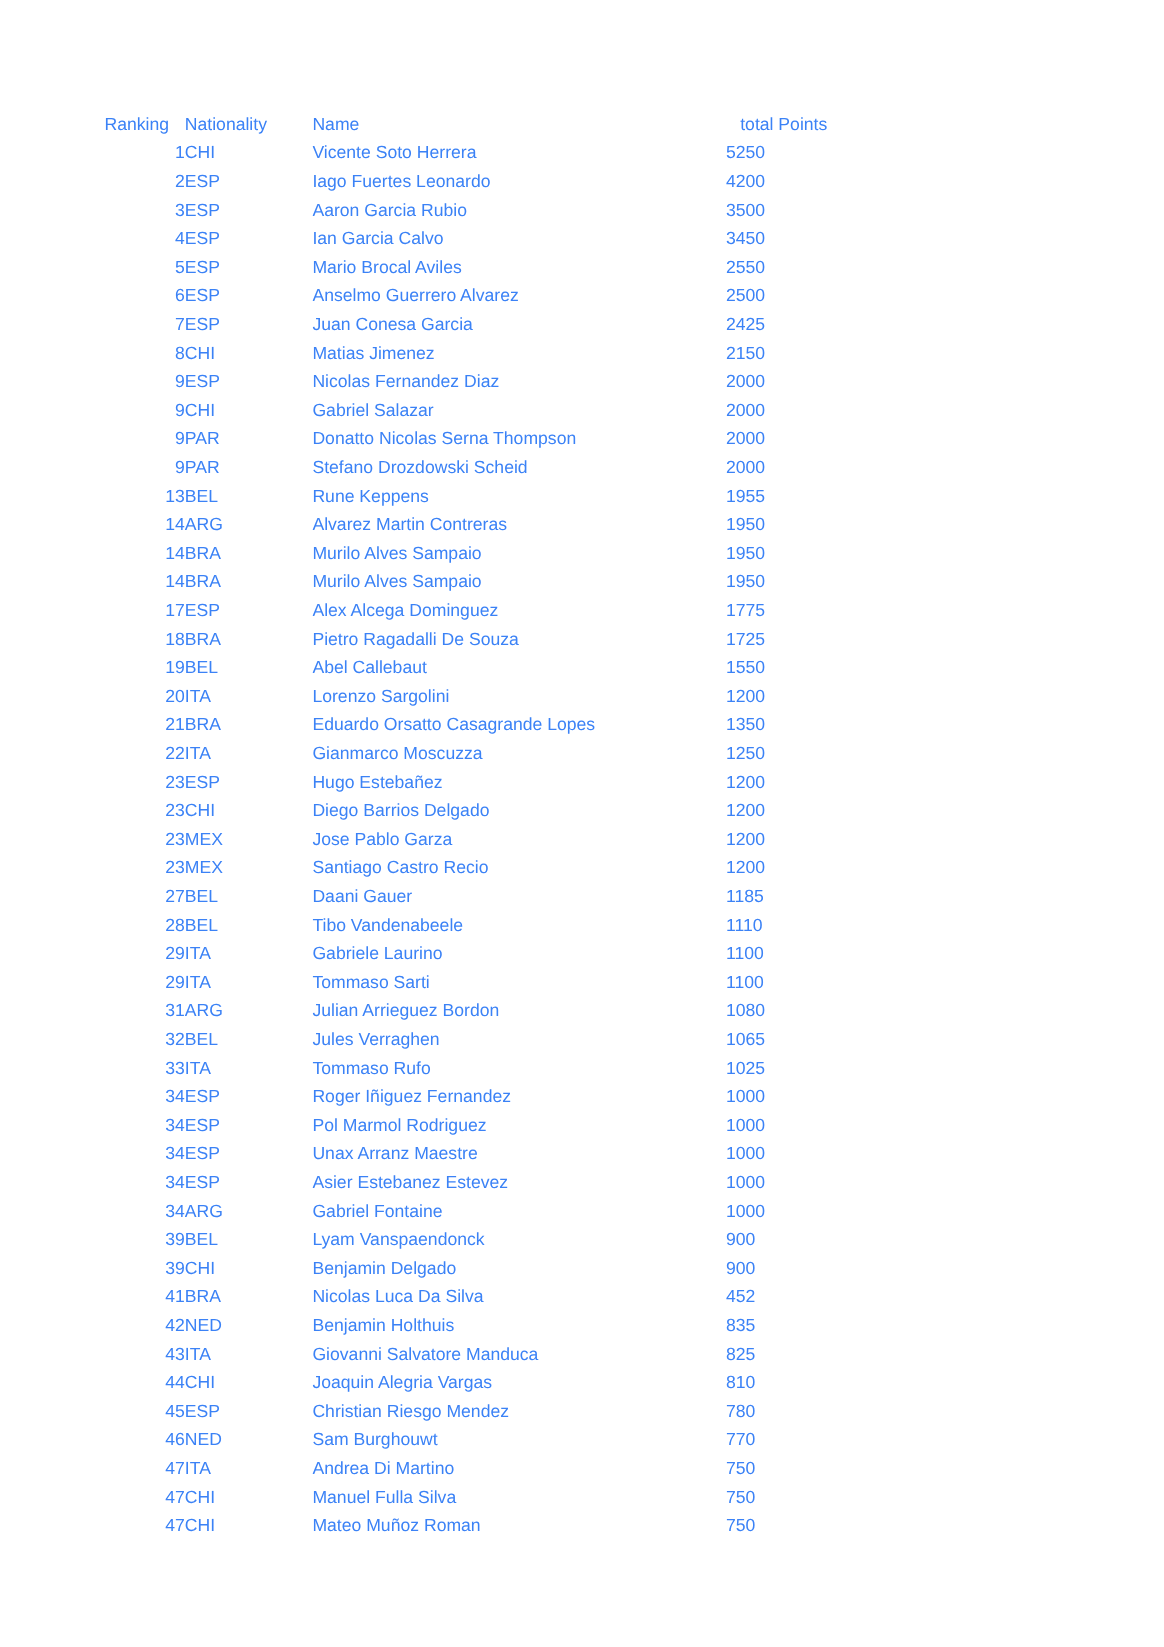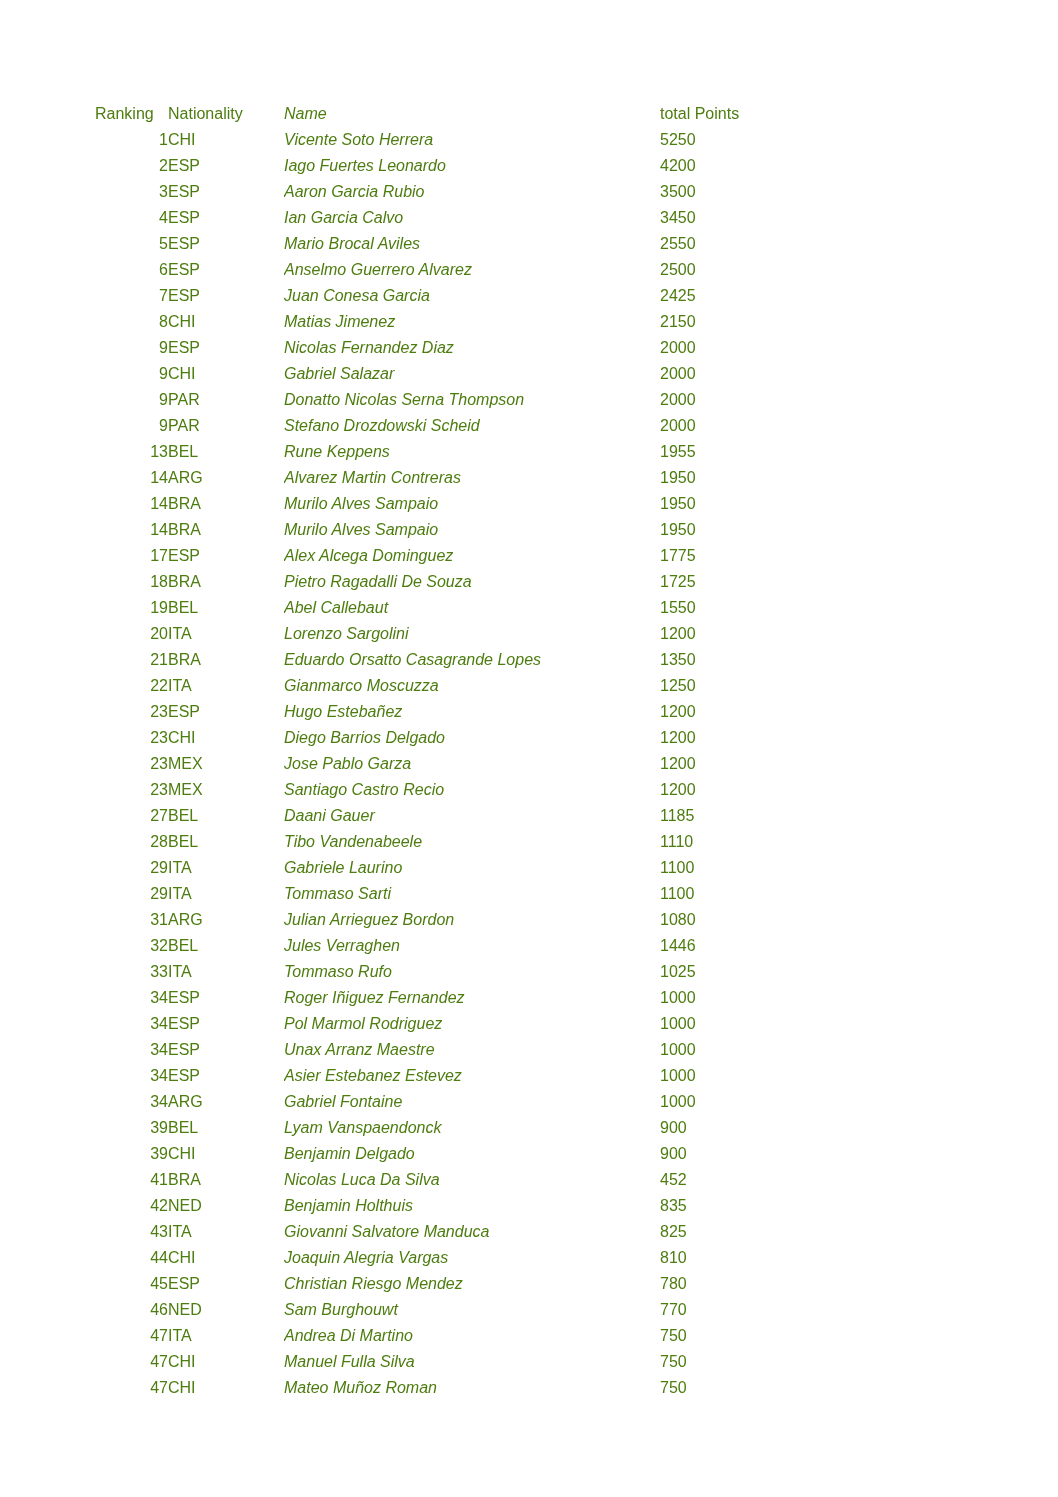--- a/index.html
+++ b/index.html
@@ -13,37 +13,37 @@
   }
   .sheet {
     position: absolute;
     left: 95px;
     top: 101px;
   }
   table.ranking {
     border-collapse: collapse;
     table-layout: fixed;
     font-size: 16px;
-    color: #4d7c0f;
+    color: #3b82f6;
   }
   table.ranking th,
   table.ranking td {
     height: 26px;
     padding: 0;
     vertical-align: middle;
     white-space: nowrap;
     overflow: hidden;
     font-weight: normal;
   }
   .c-rank  { width: 73px;  text-align: right; padding-right: 2px; }
   .c-nat   { width: 116px; text-align: left;  padding-left: 7px; margin-left: 40px; }
-  .c-name  { width: 376px; text-align: left; font-style: italic; }
+  .c-name  { width: 376px; text-align: left; }
   .c-pts   { width: 105px; text-align: left; }
   thead .c-rank { text-align: left; padding-right: 0; }
-  thead .c-pts  { text-align: left; }
+  thead .c-pts  { text-align: center; }
 </style>
 </head>
 <body>
 
 <div class="sheet">
   <table class="ranking">
     <thead>
       <tr>
         <th class="c-rank">Ranking</th>
         <th class="c-nat">Nationality</th>
@@ -235,21 +235,21 @@
         <tr>
           <td class="c-rank">31</td>
           <td class="c-nat">ARG</td>
           <td class="c-name">Julian Arrieguez Bordon</td>
           <td class="c-pts">1080</td>
         </tr>
         <tr>
           <td class="c-rank">32</td>
           <td class="c-nat">BEL</td>
           <td class="c-name">Jules Verraghen</td>
-          <td class="c-pts">1446</td>
+          <td class="c-pts">1065</td>
         </tr>
         <tr>
           <td class="c-rank">33</td>
           <td class="c-nat">ITA</td>
           <td class="c-name">Tommaso Rufo</td>
           <td class="c-pts">1025</td>
         </tr>
         <tr>
           <td class="c-rank">34</td>
           <td class="c-nat">ESP</td>

